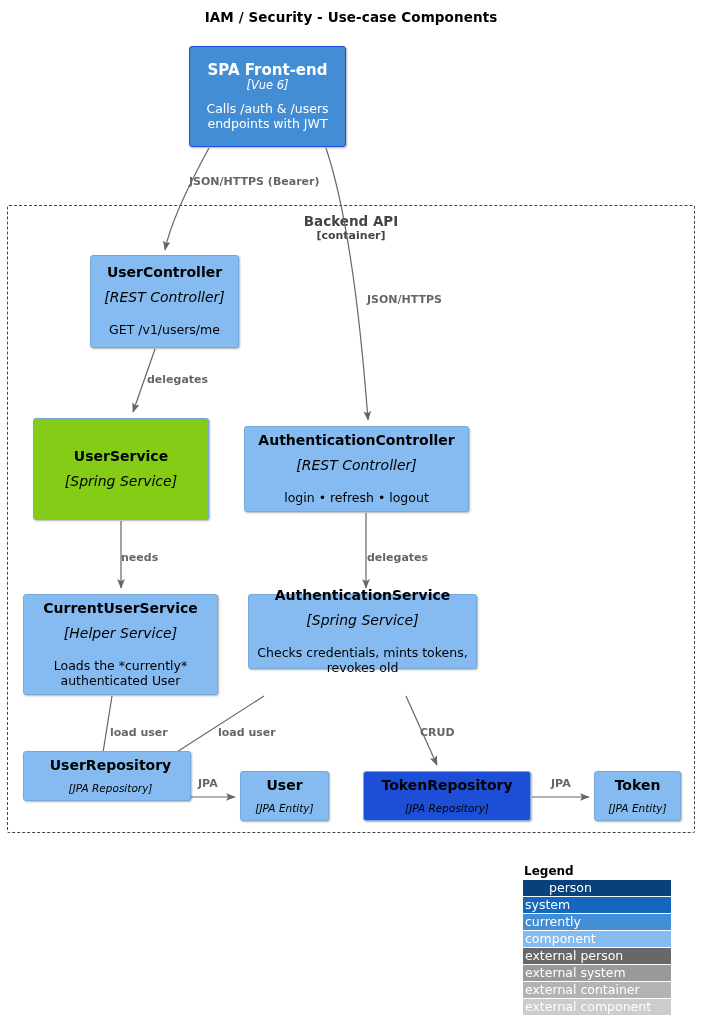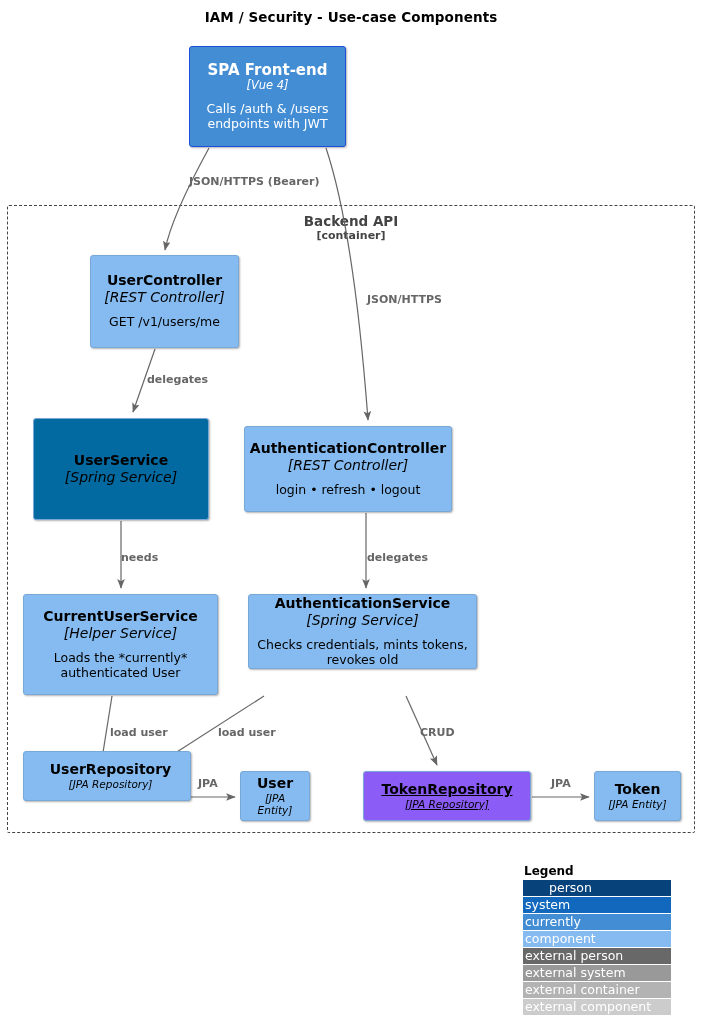--- a/index.html
+++ b/index.html
@@ -101,34 +101,35 @@
     color: #ffffff;
   }
   .kind-container .n-name { font-size: 15px; }
   .kind-container .n-tech { font-size: 11.5px; }
   .kind-container .n-desc { font-size: 12.5px; }
   
   .kind-component {
     background: #85BBF0;
     border: 1px solid #78a8d8;
     color: #000000;
+    gap: 8px;
   }
   .kind-component .n-name { font-size: 14px; }
   .kind-component .n-tech { font-size: 14px; }
   .kind-component .n-desc { font-size: 12.5px; }
 
   
   #node-spa            { left:189px; top:46px;  width:157px; height:101px; }
   #node-usercontroller { left:90px;  top:255px; width:149px; height:93px;  }
   #node-userservice    { left:33px;  top:418px; width:176px; height:102px; }
-  #node-authcontroller { left:244px; top:426px; width:208px; height:86px;  }
+  #node-authcontroller { left:244px; top:426px; width:225px; height:86px;  }
   #node-currentuser    { left:23px;  top:594px; width:195px; height:101px; }
   #node-authservice    { left:248px; top:594px; width:229px; height:75px; }
   #node-userrepo       { left:23px;  top:751px; width:168px; height:50px;padding-left:13px;  }
-  #node-user           { left:240px; top:771px; width:70px;  height:50px;  }
+  #node-user           { left:240px; top:771px; width:89px;  height:50px;  }
   #node-tokenrepo      { left:363px; top:771px; width:168px; height:50px;  }
   #node-token          { left:594px; top:771px; width:87px;  height:50px;  }
 
   #node-userrepo .n-name, #node-user .n-name,
   #node-tokenrepo .n-name, #node-token .n-name { font-size: 14px; }
   #node-userrepo .n-tech, #node-user .n-tech,
   #node-tokenrepo .n-tech, #node-token .n-tech { font-size: 10.5px; }
 
   
   .edge-label {
@@ -211,31 +212,31 @@
   <div class="edge-label" style="left:121px; top:551px;">needs</div>
   <div class="edge-label" style="left:367px; top:551px;">delegates</div>
   <div class="edge-label" style="left:110px; top:726px;">load user</div>
   <div class="edge-label" style="left:218px; top:726px;">load user</div>
   <div class="edge-label" style="left:420px; top:726px;">CRUD</div>
   <div class="edge-label" style="left:198px; top:777px;">JPA</div>
   <div class="edge-label" style="left:551px; top:777px;">JPA</div>
 
   <div class="node kind-container" id="node-spa" style="background: rgb(67, 141, 213);">
     <div class="n-name">SPA Front-end</div>
-    <div class="n-tech">[Vue 4]</div>
+    <div class="n-tech">[Vue 6]</div>
     <div class="n-desc">Calls /auth &amp; /users endpoints with JWT</div>
   </div>
 
   <div class="node kind-component" id="node-usercontroller" style="background: rgb(133, 187, 240);">
     <div class="n-name">UserController</div>
     <div class="n-tech">[REST Controller]</div>
     <div class="n-desc">GET /v1/users/me</div>
   </div>
 
-  <div class="node kind-component" id="node-userservice" style="background: #0369a1;">
+  <div class="node kind-component" id="node-userservice" style="background: #84cc16;">
     <div class="n-name">UserService</div>
     <div class="n-tech">[Spring Service]</div>
   </div>
 
   <div class="node kind-component" id="node-authcontroller" style="background: rgb(133, 187, 240);">
     <div class="n-name">AuthenticationController</div>
     <div class="n-tech">[REST Controller]</div>
     <div class="n-desc">login • refresh • logout</div>
   </div>
 
@@ -254,21 +255,21 @@
   <div class="node kind-component" id="node-userrepo" style="background: rgb(133, 187, 240);">
     <div class="n-name">UserRepository</div>
     <div class="n-tech">[JPA Repository]</div>
   </div>
 
   <div class="node kind-component" id="node-user" style="background: rgb(133, 187, 240);">
     <div class="n-name">User</div>
     <div class="n-tech">[JPA Entity]</div>
   </div>
 
-  <div class="node kind-component" id="node-tokenrepo" style="background: #8b5cf6; text-decoration: underline;">
+  <div class="node kind-component" id="node-tokenrepo" style="background: #1d4ed8;">
     <div class="n-name">TokenRepository</div>
     <div class="n-tech">[JPA Repository]</div>
   </div>
 
   <div class="node kind-component" id="node-token" style="background: rgb(133, 187, 240);">
     <div class="n-name">Token</div>
     <div class="n-tech">[JPA Entity]</div>
   </div>
 
   <div class="legend">

